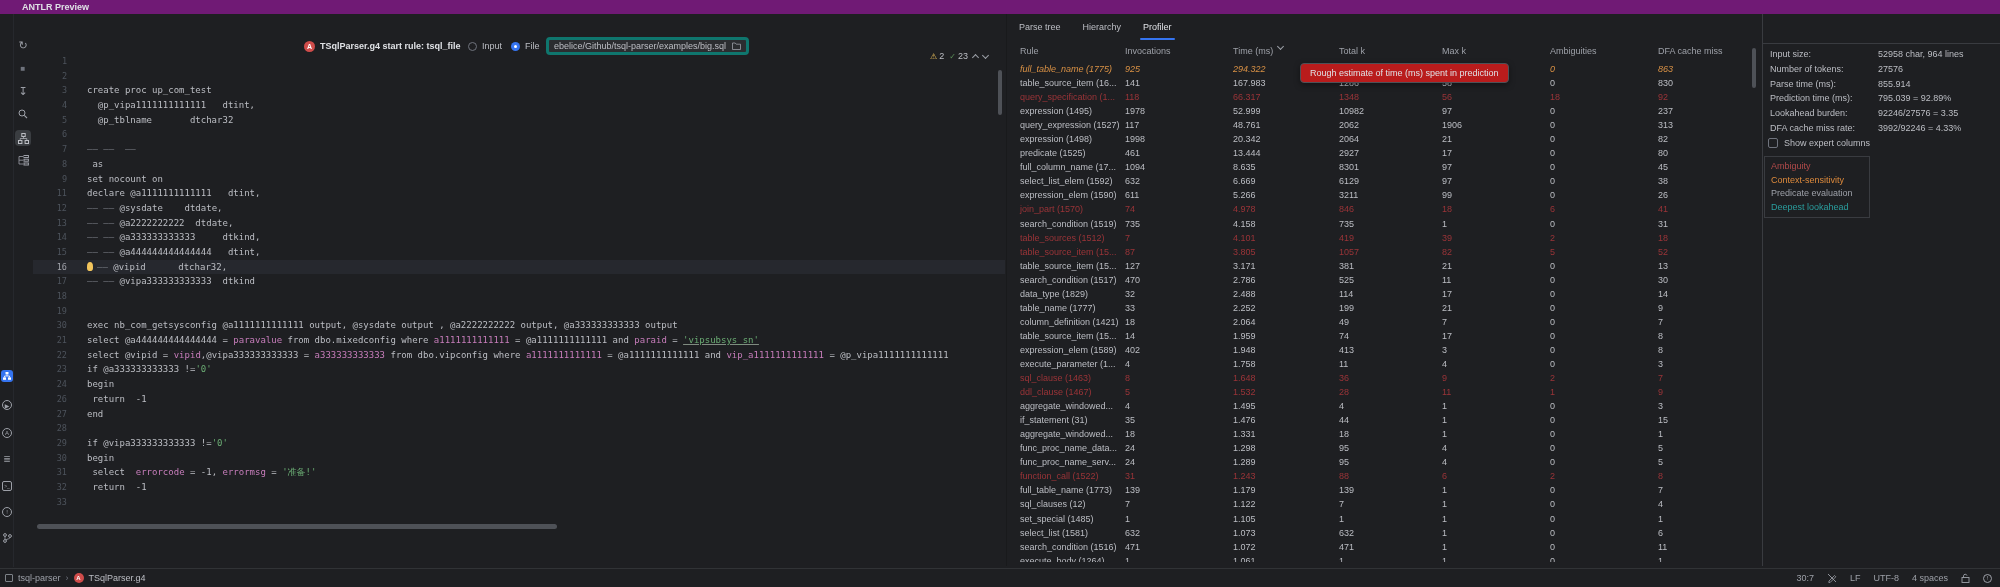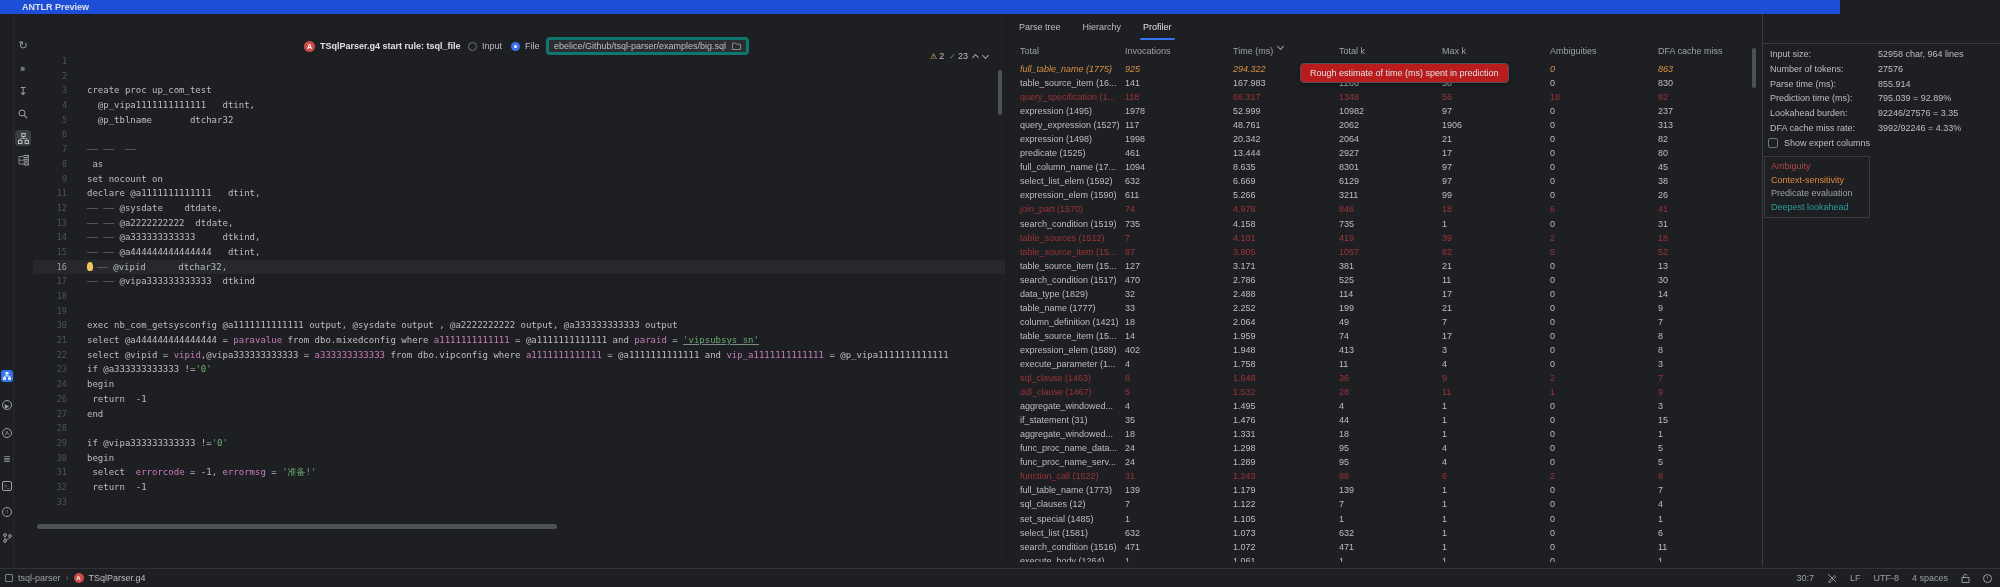--- a/index.html
+++ b/index.html
@@ -5,21 +5,21 @@
   * { box-sizing: border-box; }
   html,body { margin:0; padding:0; }
   body {
     width:2000px; height:587px; position:relative; overflow:hidden;
     background:#1e1f22; color:#bcbec4;
     font-family:"Liberation Sans", sans-serif; font-size:9px;
   }
   .abs { position:absolute; }
 
   
-  .topbar { left:0; top:0; width:1840px; height:14px; background:#1d4ed8; }
+  .topbar { left:0; top:0; width:2000px; height:14px; background:#701a75; }
   .topbar .title { position:absolute; left:22px; top:2px; font-weight:bold; color:#dfe1e5; }
 
   
   .stripe { left:0; top:14px; width:14px; height:553px; border-right:1px solid #26282d; background:#1e1f22; }
   .stripe-icon { position:absolute; left:1px; width:12px; height:12px; display:flex; align-items:center; justify-content:center; color:#9da0a8; font-size:8px; }
   .stripe-icon.active { background:#3574f0; border-radius:3px; color:#fff; }
   .ring { width:10px; height:10px; border:1px solid #9da0a8; border-radius:50%; display:flex; align-items:center; justify-content:center; font-size:6px; color:#9da0a8; }
   .boxed { width:10px; height:10px; border:1px solid #9da0a8; border-radius:2px; display:flex; align-items:center; justify-content:center; font-size:5px; color:#9da0a8; }
 
   
@@ -222,21 +222,21 @@
 <div class="abs vthumb" style="left:998px;top:70px;height:45px;"></div>
 <div class="abs hthumb" style="left:37px;top:524px;width:520px;"></div>
 <div class="abs splitter"></div>
 
 <div class="abs tabs" id="tabs">
     <div class="tab">Parse tree</div>
     <div class="tab">Hierarchy</div>
     <div class="tab active">Profiler</div>
   </div>
 <div class="abs thead" id="thead">
-    <span class="c0">Total</span>
+    <span class="c0">Rule</span>
     <span class="c1">Invocations</span>
     <span class="c2">Time (ms)<span class="chev down" style="margin-left: 5px;"></span></span>
     <span class="c3">Total k</span>
     <span class="c4">Max k</span>
     <span class="c5">Ambiguities</span>
     <span class="c6">DFA cache miss</span>
   </div>
 <div class="abs rows" id="rows">
     <div class="trow orange">
       <span class="c0">full_table_name (1775)</span>

